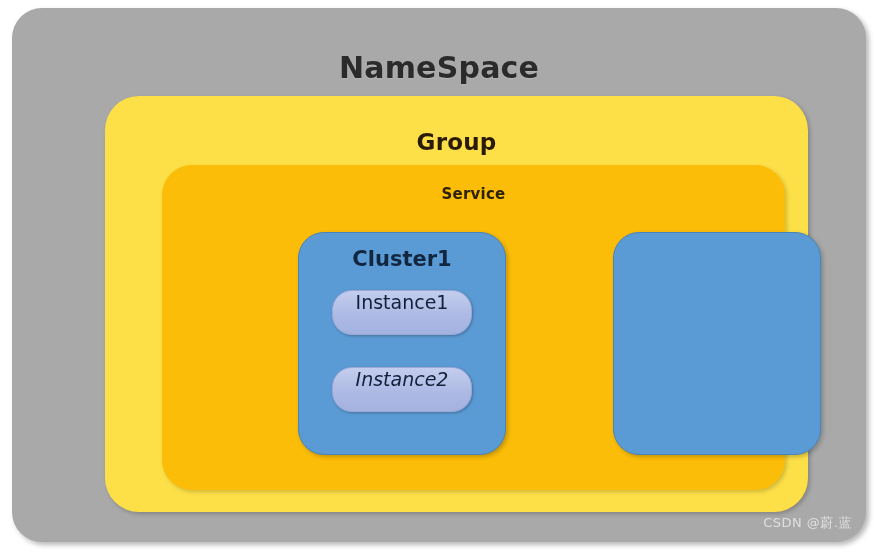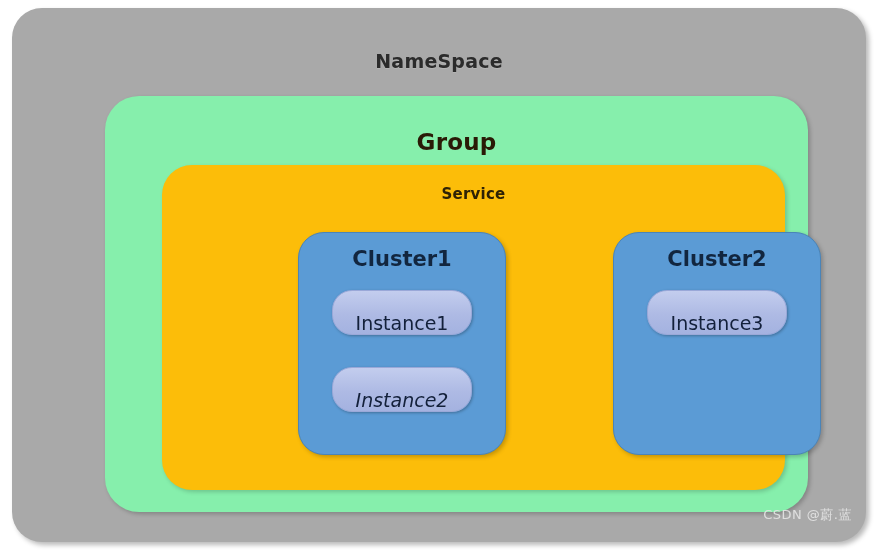--- a/index.html
+++ b/index.html
@@ -36,21 +36,21 @@
     box-sizing: border-box;
   }
 
   
   .group-box {
     position: absolute;
     left: 93px;
     top: 88px;
     width: 703px;
     height: 416px;
-    background: #86efac;
+    background: #fde047;
     border-radius: 34px;
     box-shadow: 2px 2px 4px rgba(0,0,0,0.22);
     box-sizing: border-box;
   }
 
   
   .service-box {
     position: absolute;
     left: 57px;
     top: 69px;
@@ -67,21 +67,21 @@
     position: absolute;
     left: 0;
     width: 100%;
     text-align: center;
     font-weight: 600;
     letter-spacing: 0.2px;
     user-select: none;
   }
   .label-namespace {
     top: 42px;
-    font-size: 19px;
+    font-size: 30px;
     color: #2b2b2b;
     text-shadow: 0 1px 1px rgba(255,255,255,0.15);
   }
   .label-group {
     top: 33px;
     font-size: 23px;
     color: #2a1a06;
   }
   .label-service {
     top: 20px;
@@ -128,40 +128,40 @@
     position: absolute;
     left: 50%;
     transform: translateX(-50%);
     width: 140px;
     height: 45px;
     border-radius: 20px;
     border: 1px solid #9aa8d8;
     background: linear-gradient(to bottom, #c3cdee 0%, #aebae4 55%, #a4b2e0 100%);
     box-shadow: 1px 1px 3px rgba(0,0,0,0.28);
     display: flex;
-    align-items: flex-end;
+    align-items: flex-start;
     justify-content: center;
     box-sizing: border-box;
   }
   .instance-1 { top: 57px; }
   .instance-2 { top: 134px; font-style: italic; }
 
   .instance-label {
     font-size: 19px;
     font-weight: 500;
     color: #13203a;
     white-space: nowrap;
     user-select: none;
   }
 
   
   .watermark {
     position: absolute;
     right: 14px;
-    bottom: 18px;
+    bottom: 10px;
     font-size: 13px;
     color: #e4e4e4;
     opacity: 0.92;
     letter-spacing: 0.5px;
     user-select: none;
     font-family: "DejaVu Sans", "Liberation Sans", sans-serif;
     margin-left: 33px;
   }
 </style>
 </head>
@@ -189,25 +189,21 @@
             <div class="instance-box instance-1">
               <span class="instance-label">Instance1</span>
             </div>
 
             <div class="instance-box instance-2">
               <span class="instance-label">Instance2</span>
             </div>
           </div>
 
           <div class="cluster-box cluster-2">
-            <div class="cluster-label">Cluster2</div>
-
-            <div class="instance-box instance-1">
-              <span class="instance-label">Instance3</span>
-            </div>
+
 
           </div>
 
         </div>
       </div>
     </div>
 
     <div class="watermark">CSDN @蔚.蓝</div>
 
   </div>

